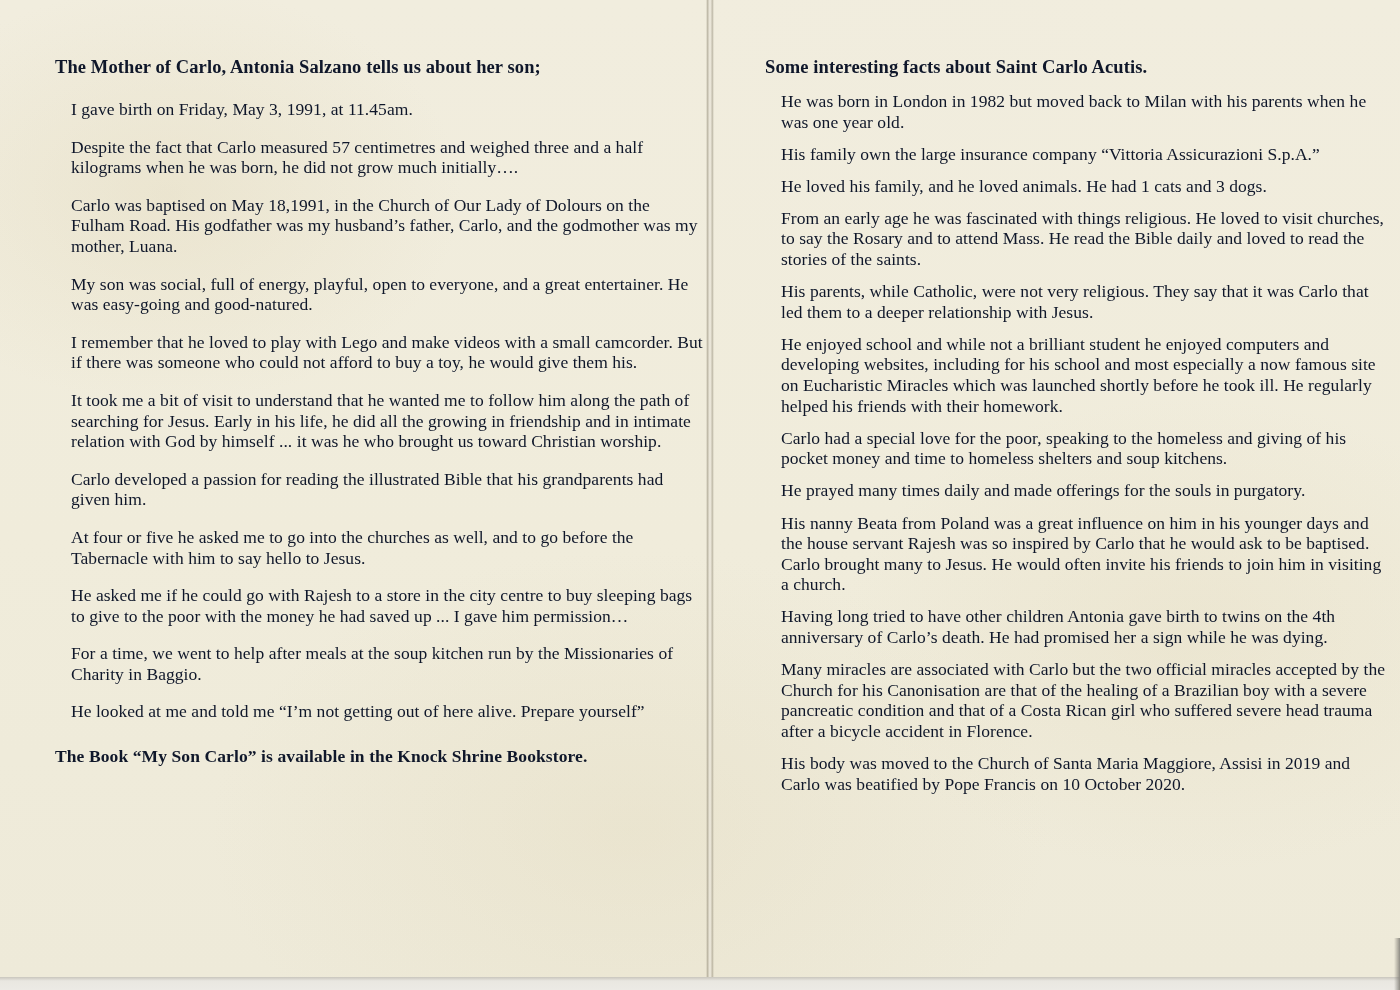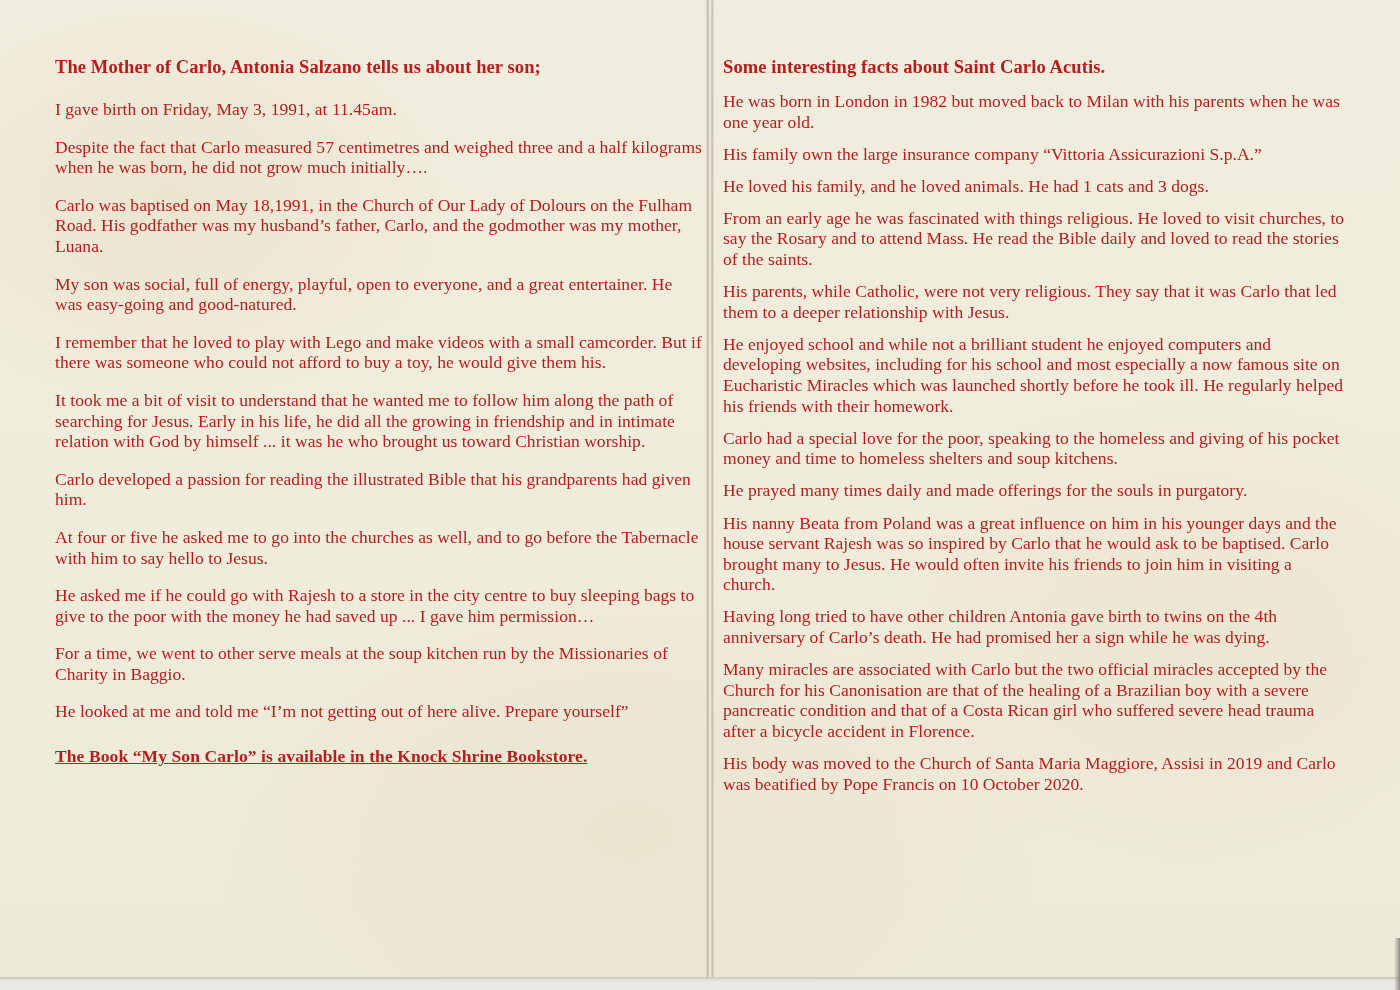--- a/index.html
+++ b/index.html
@@ -55,78 +55,77 @@
     position: absolute;
     right: 0;
     bottom: 0;
     width: 6px;
     height: 52px;
     background: linear-gradient(90deg, rgba(120,117,110,0) 0%, rgba(120,117,110,0.55) 70%, #8d8a83 100%);
   }
   .col {
     position: absolute;
     top: 0;
-    color: #b91c1c;
+    color: #0f172a;
   }
   .col-left {
     left: 55px;
     width: 648px;
     padding-top: 57px;
   }
   .col-right {
-    left: 723px;
+    left: 765px;
     width: 622px;
     padding-top: 57px;
   }
   .heading {
     font-weight: bold;
     font-size: 18.5px;
     line-height: 21px;
     margin: 0 0 21px 0;
     letter-spacing: 0.1px;
   }
   .col-right .heading {
     margin-bottom: 13px;
   }
   .para {
     font-size: 17.5px;
     line-height: 20.6px;
-    margin: 0 0 17px 0;
+    margin: 0 0 17px 16px;
     letter-spacing: 0.05px;
   }
   .col-right .para {
     margin-bottom: 11.5px;
   }
   .footer-bold {
     font-weight: bold;
     font-size: 17.5px;
     line-height: 20.6px;
     margin-top: 24px;
     letter-spacing: 0.1px;
-    text-decoration: underline;
   }
 </style>
 </head>
 <body>
 
 <div class="paper"></div>
 
 <div class="col col-left">
   <h2 class="heading">The Mother of Carlo, Antonia Salzano tells us about her son;</h2>
   <div>
       <p class="para">I gave birth on Friday, May 3, 1991, at 11.45am.</p>
       <p class="para">Despite the fact that Carlo measured 57 centimetres and weighed three and a half kilograms when he was born, he did not grow much initially….</p>
       <p class="para">Carlo was baptised on May 18,1991, in the Church of Our Lady of Dolours on the Fulham Road. His godfather was my husband’s father, Carlo, and the godmother was my mother, Luana.</p>
       <p class="para">My son was social, full of energy, playful, open to everyone, and a great entertainer. He was easy-going and good-natured.</p>
       <p class="para">I remember that he loved to play with Lego and make videos with a small camcorder. But if there was someone who could not afford to buy a toy, he would give them his.</p>
       <p class="para">It took me a bit of visit to understand that he wanted me to follow him along the path of searching for Jesus. Early in his life, he did all the growing in friendship and in intimate relation with God by himself ... it was he who brought us toward Christian worship.</p>
       <p class="para">Carlo developed a passion for reading the illustrated Bible that his grandparents had given him.</p>
       <p class="para">At four or five he asked me to go into the churches as well, and to go before the Tabernacle with him to say hello to Jesus.</p>
       <p class="para">He asked me if he could go with Rajesh to a store in the city centre to buy sleeping bags to give to the poor with the money he had saved up ... I gave him permission…</p>
-      <p class="para">For a time, we went to other serve meals at the soup kitchen run by the Missionaries of Charity in Baggio.</p>
+      <p class="para">For a time, we went to help after meals at the soup kitchen run by the Missionaries of Charity in Baggio.</p>
       <p class="para">He looked at me and told me “I’m not getting out of here alive. Prepare yourself”</p>
     </div>
   <div class="footer-bold">The Book “My Son Carlo” is available in the Knock Shrine Bookstore.</div>
 </div>
 
 <div class="fold"></div>
 
 <div class="col col-right">
   <h2 class="heading">Some interesting facts about Saint Carlo Acutis.</h2>
   <div>

